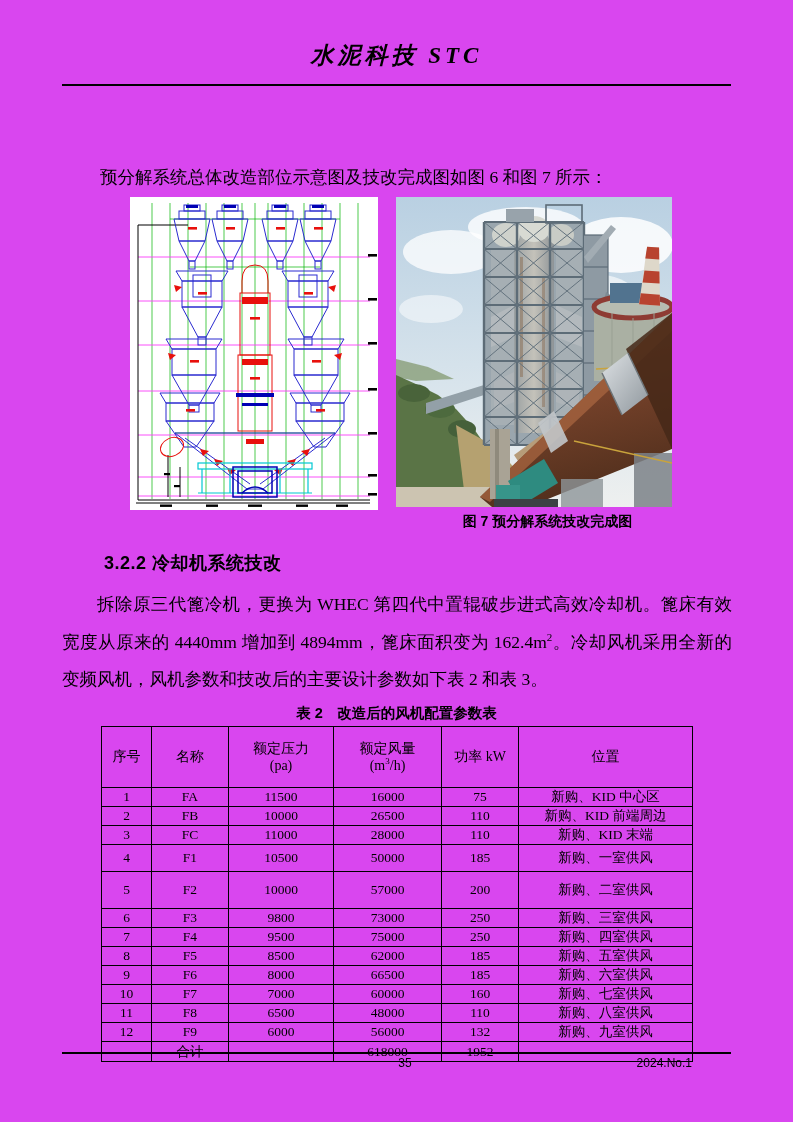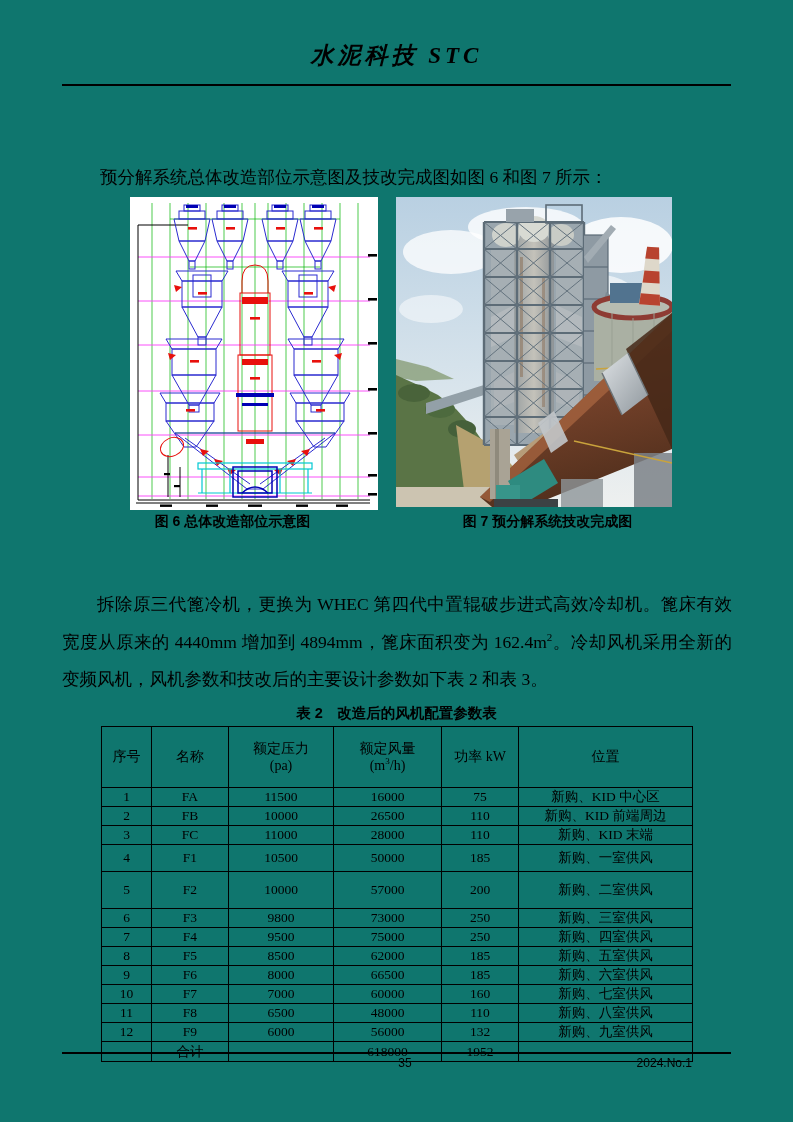--- a/index.html
+++ b/index.html
@@ -1,19 +1,19 @@
 <!DOCTYPE html>
 <html style="--c-diagram_blue: #2a2ad0; --c-diagram_navy: #0000b4; --c-diagram_green: #00b400; --c-diagram_magenta: #f93df9; --c-diagram_red: #e8100c; --c-diagram_cyan: #00c8d2; --c-photo_sky: #c2d6e6; --c-photo_steel: #76848f; --c-photo_kiln_rust: #7c4528; --c-photo_vegetation: #5a7446;"><head>
 <meta charset="utf-8">
 <style>
   * { margin:0; padding:0; box-sizing:border-box; }
   html,body { background:#888; }
   .page {
     position:relative; width:793px; height:1122px; margin:0 auto;
-    background:#0f766e; overflow:hidden; color:#000;
+    background:#d946ef; overflow:hidden; color:#000;
     font-family:"Liberation Serif","DejaVu Serif",serif;
   }
   .journal-title {
     position:absolute; top:40px; left:0; right:0; text-align:center;
     font-size:23px; font-weight:bold; font-style:italic; letter-spacing:4px;
   }
   .header-rule { position:absolute; top:84px; left:62px; width:669px; border-top:2.2px solid #000; }
   .para { position:absolute; left:62px; width:670px; font-size:17.5px; line-height:24px; }
   .p-item6 { top:89px; text-indent:31px; }
   .p-item7 { top:127px; text-indent:31px; }
@@ -384,23 +384,23 @@
         <polygon points="112,284 148,262 162,286 126,308" fill="#2e8b80"></polygon>
         <rect x="100" y="288" width="24" height="16" fill="#37958a"></rect>
         <rect x="98" y="302" width="64" height="8" fill="#3c4144"></rect>
         <rect x="165" y="282" width="42" height="28" fill="#8d9599" opacity="0.8"></rect>
         <rect x="238" y="256" width="38" height="54" fill="#7b8187" opacity="0.85"></rect>
         <line x1="178" y1="244" x2="276" y2="266" stroke="#c9a33c" stroke-width="1.4"></line>
       </g>
     </svg>
   </div>
 
-  <div class="fig-caption cap6">图 6 总体改造部位示意图</div>
   <div class="fig-caption cap7">图 7 预分解系统技改完成图</div>
 
+  <h3 class="section-heading">3.2.2 冷却机系统技改</h3>
 
   <p class="p-body"><span>拆除原三代篦冷机，更换为 WHEC 第四代中置辊破步进式高效冷却机。篦床有效宽度从原来的 4440mm 增加到 4894mm，篦床面积变为 162.4m</span><sup>2</sup><span>。冷却风机采用全新的变频风机，风机参数和技改后的主要设计参数如下表 2 和表 3。</span></p>
 
   <div class="table-title">表 2　改造后的风机配置参数表</div>
 
   <table class="fan-table">
     <colgroup>
       <col style="width:50px">
         <col style="width:77px">
         <col style="width:105px">

